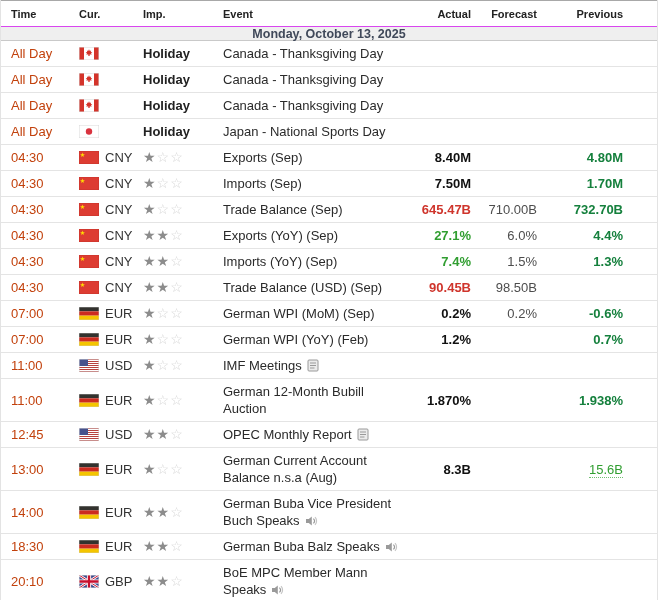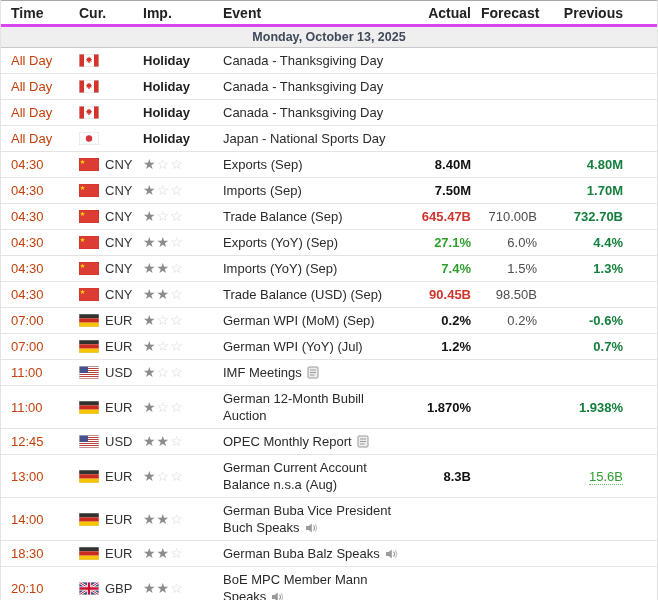--- a/index.html
+++ b/index.html
@@ -9,31 +9,31 @@
     border-left:1px solid #e3e3e3; border-right:1px solid #e3e3e3;
   }
   .grid-row {
     display:grid;
     grid-template-columns:70px 62px 80px 1fr 68px 66px 110px;
     align-items:center;
   }
   .hdr {
     min-height:27px;
     border-top:1px solid #a8a8a8;
-    border-bottom:3px solid #d946ef;
-    font-size:14px; font-weight:bold; color:#222;
+    border-bottom:1px solid #d946ef;
+    font-size:11px; font-weight:bold; color:#222;
   }
   .hdr .c-time { padding-left:10px; }
   .hdr .c-cur  { padding-left:8px; }
   .hdr .c-imp  { padding-left:10px; }
   .hdr .c-event{ padding-left:10px; }
   .c-actual, .c-forecast { text-align:right; padding-right:10px; }
   .c-previous { text-align:right; padding-right:34px; }
   .date-band {
-    height:21px; background:#efefef;
+    height:14px; background:#efefef;
     border-bottom:1px solid #c9c9c9;
     display:flex; align-items:center; justify-content:center;
     font-size:12.5px; font-weight:bold; color:#40495a;
   }
   .row {
     min-height:26px;
     border-bottom:1px solid #e4e4e4;
     font-size:13px; color:#333;
   }
   .row .c-time { padding-left:10px; color:#c2410c; }
@@ -277,21 +277,21 @@
             <svg width="20" height="13" viewBox="0 0 20 13">
               <rect width="20" height="4.33" fill="#33322e"></rect>
               <rect y="4.33" width="20" height="4.34" fill="#cc2b20"></rect>
               <rect y="8.67" width="20" height="4.33" fill="#f4c500"></rect>
               <rect width="20" height="13" fill="none" stroke="#d0d0d0" stroke-width="0.6"></rect>
             </svg>
           </span>
           <span class="cur-code">EUR</span>
         </div>
         <div class="c-imp"><span class="stars"><span class="star-on">★</span><span class="star-off">☆</span><span class="star-off">☆</span></span></div>
-        <div class="c-event">German WPI (YoY) (Jul)</div>
+        <div class="c-event">German WPI (YoY) (Feb)</div>
         <div class="c-actual"><span class="val-actual">1.2%</span></div>
         <div class="c-forecast"></div>
         <div class="c-previous"><span class="val-previous">0.7%</span></div>
       </div>
       <div class="grid-row row">
         <div class="c-time">11:00</div>
         <div class="c-cur">
           <span class="flag">
             <svg width="20" height="13" viewBox="0 0 20 13">
               <rect width="20" height="13" fill="#fff"></rect>

